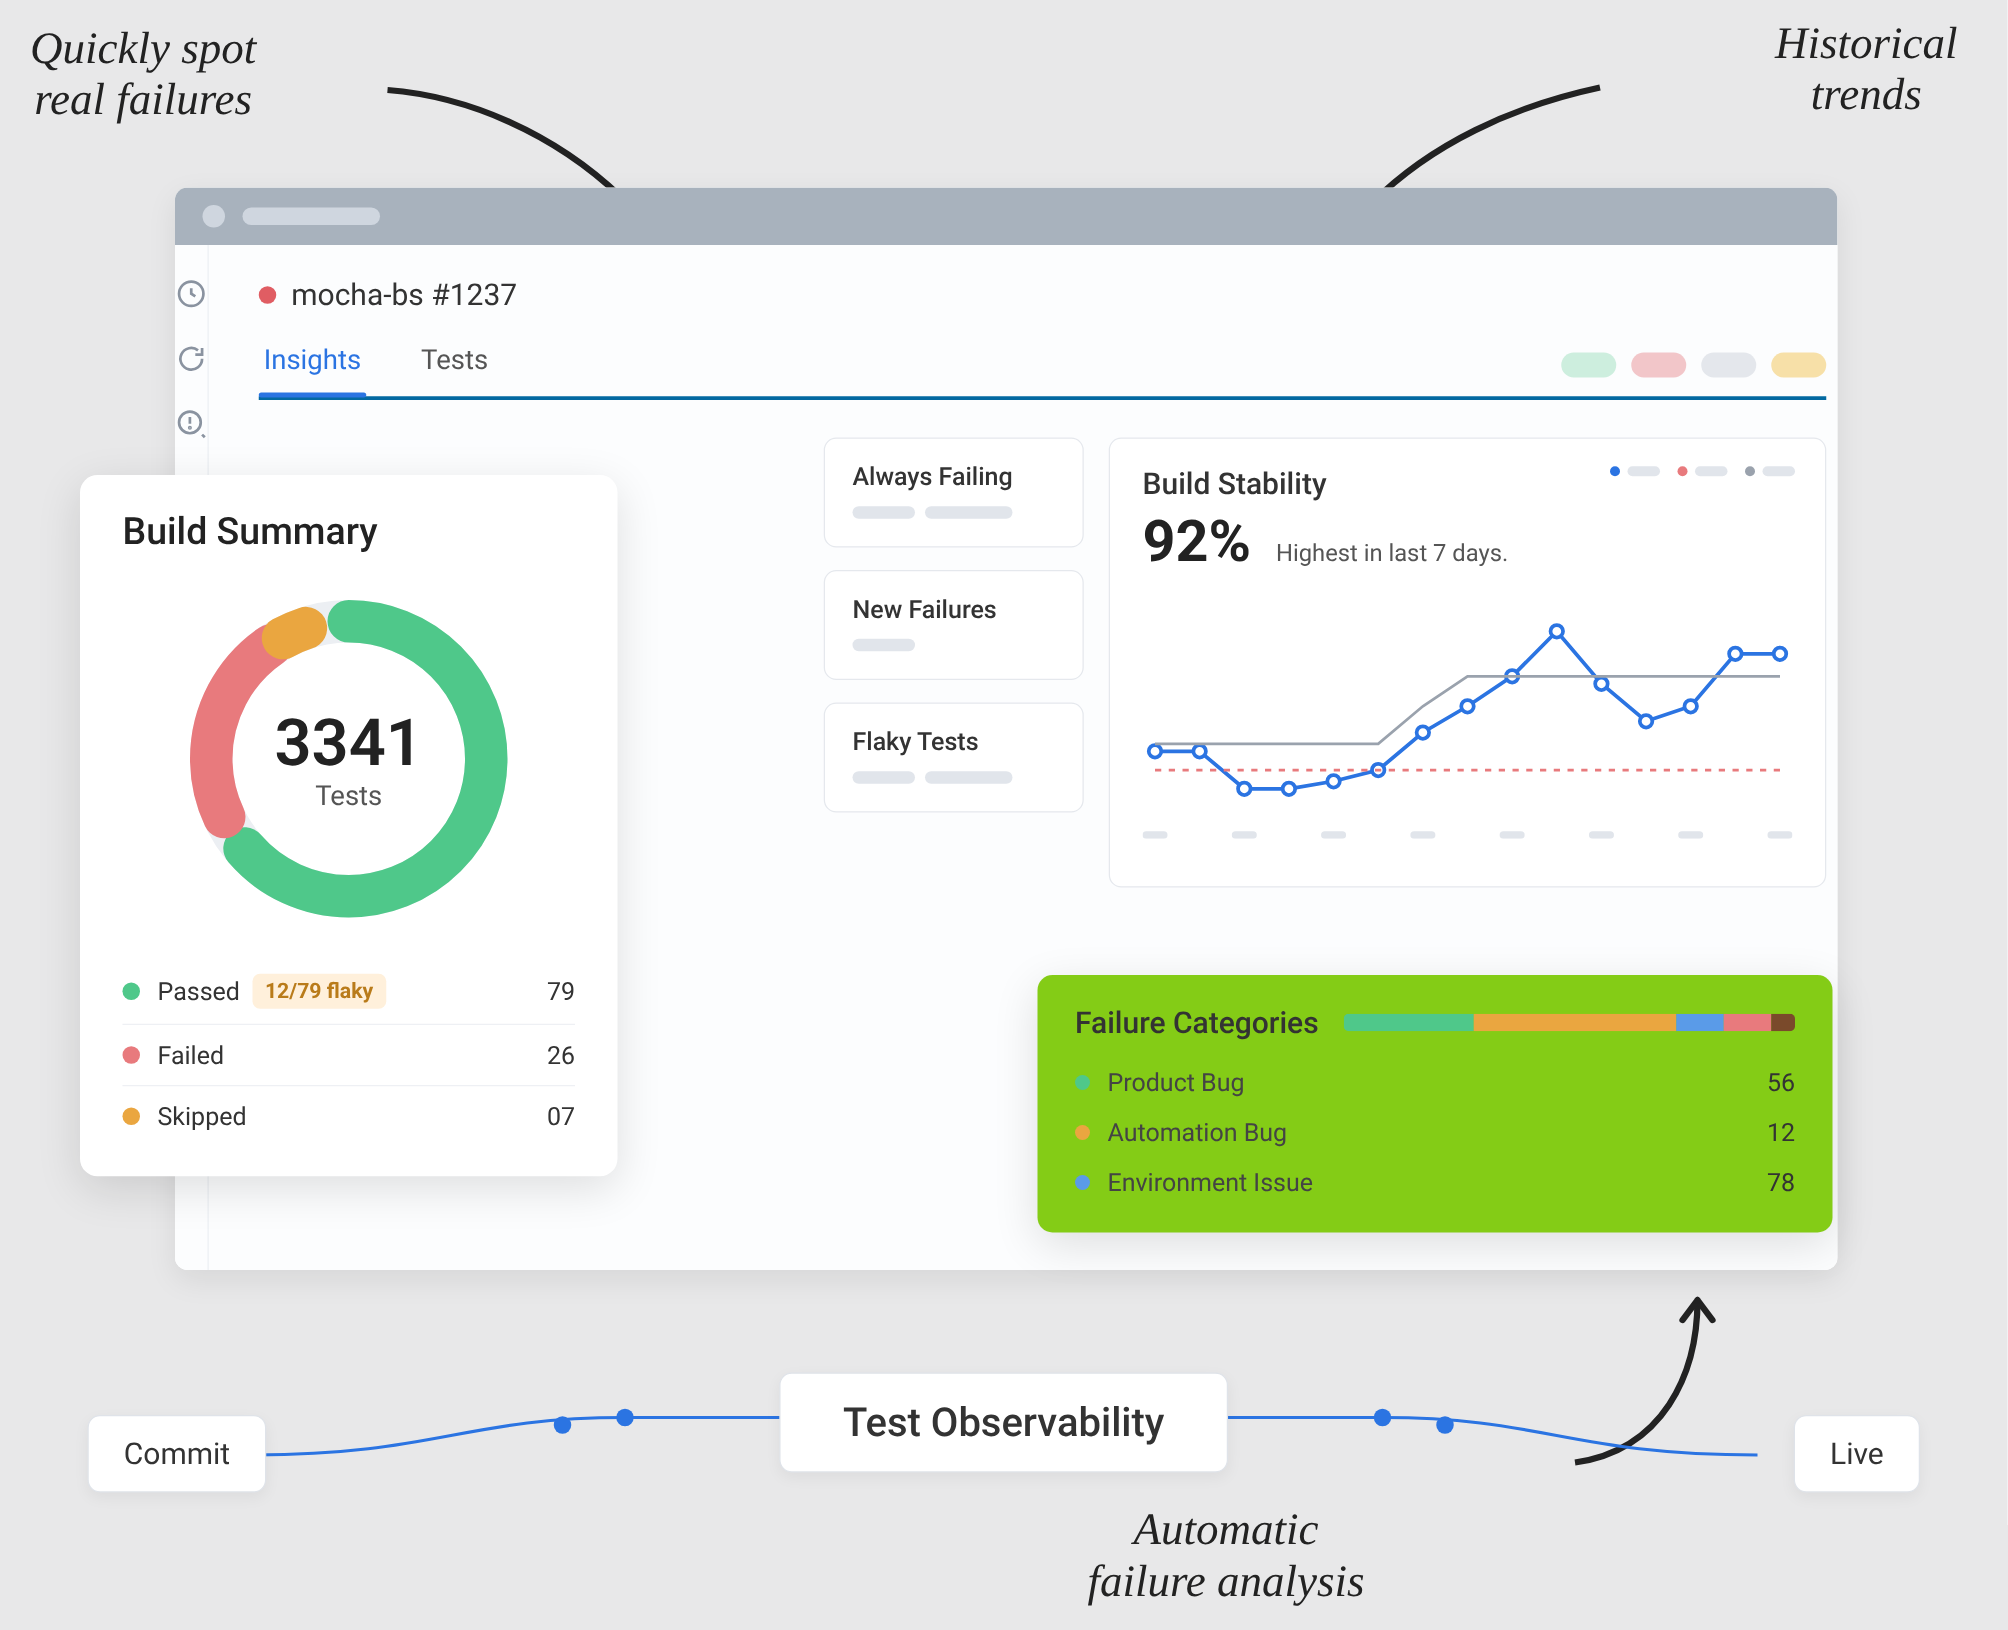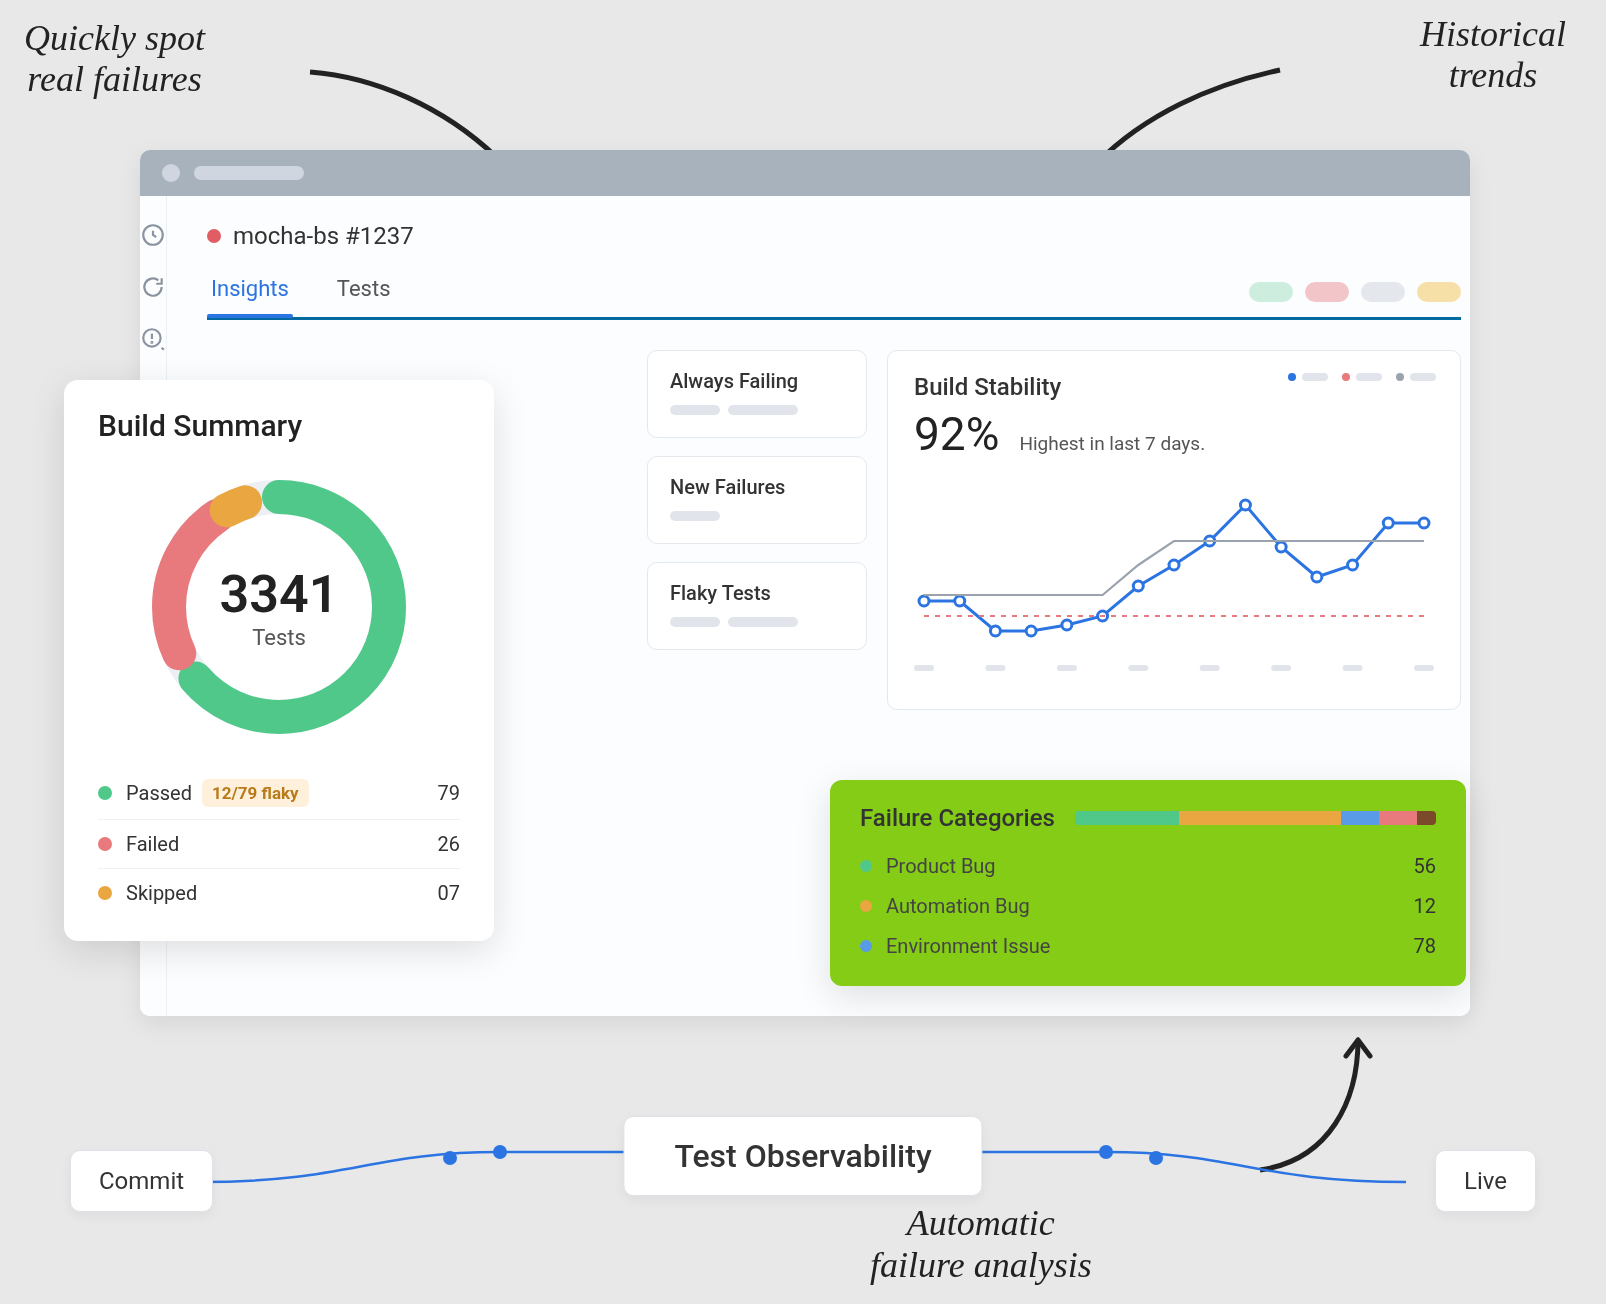--- a/index.html
+++ b/index.html
@@ -76,21 +76,21 @@
     gap: 20px;
     margin-top: 30px;
   }
 
   .card {
     background: #fff;
     border: 1px solid #e5e8ed;
     border-radius: 10px;
     padding: 22px 26px;
   }
-  .small-card { padding: 18px 22px; }
+  .small-card { padding: 18px 22px; margin-left: 12px; }
   .small-card h4 { font-size: 20px; color: #333; font-weight: 500; }
   .skel { height: 10px; border-radius: 5px; background: #e1e5eb; margin-top: 12px; }
   .skel.s { width: 50px; display:inline-block;}
   .skel.m { width: 70px; display:inline-block; margin-left:8px;}
 
   
   .build-summary {
     position: absolute;
     top: 380px;
     left: 64px;
@@ -122,21 +122,21 @@
   .flaky-badge {
     background: #fff0db; color: #b97b1a; font-size: 17px;
     padding: 4px 10px; border-radius: 6px; margin-left: 10px; font-weight: bold;
   }
 
   .col2 { display:flex; flex-direction:column; gap:18px; }
 
   .stability { position: relative; }
   .stability h3 { font-size: 24px; font-weight: 500; color: #333;}
   .stab-row { display:flex; align-items:baseline; gap:20px; margin-top:6px;}
-  .stab-big { font-size: 46px; font-weight: 400; color: #222;}
+  .stab-big { font-size: 46px; font-weight: 700; color: #222;}
   .stab-sub { font-size: 19px; color: #555;}
   .mini-legend { position:absolute; top:22px; right:24px; display:flex; gap:14px;}
   .ml-item { display:flex; align-items:center; gap:6px;}
   .ml-dot { width:8px; height:8px; border-radius:50%;}
   .ml-bar { width:26px; height:8px; border-radius:4px; background:#e1e5eb;}
 
   .chart { margin-top: 10px; height: 200px; }
 
   .unique-errors h4 { font-size:20px; color:#444; font-weight:500;}
   .unique-errors .num { font-size:44px; font-weight:600; color:#222; margin-top:4px;}
@@ -159,21 +159,21 @@
   .fc-bar { flex:1; height:14px; border-radius:4px; overflow:hidden; display:flex;}
   .fc-seg { height:100%;}
   .fc-list { margin-top:14px;}
   .fc-row { display:flex; align-items:center; padding:8px 0; font-size:20px; color:#444;}
   .fc-dot { width:12px; height:12px; border-radius:50%; margin-right:14px;}
   .fc-val { margin-left:auto; color:#333;}
 
   
   .pipeline {
     position:absolute;
-    bottom: 74px;
+    bottom: 92px;
     left: 70px;
     right: 70px;
     height: 120px;
   }
   .pipe-box {
     position:absolute;
     background:#fff;
     border: 1px solid #dfe3e9;
     border-radius: 10px;
     padding: 16px 28px;

